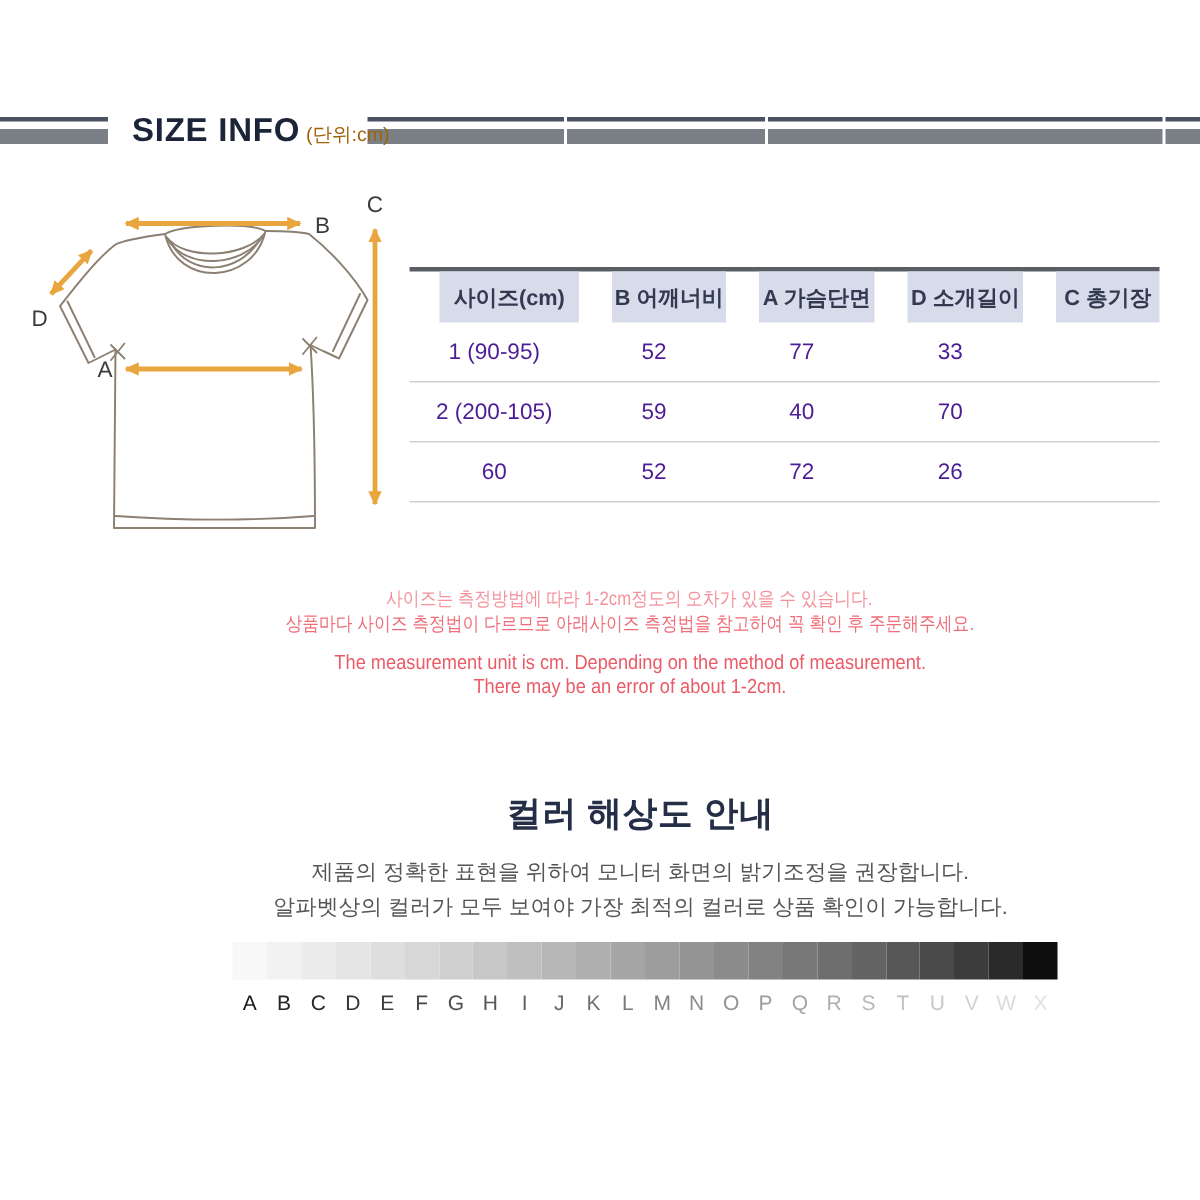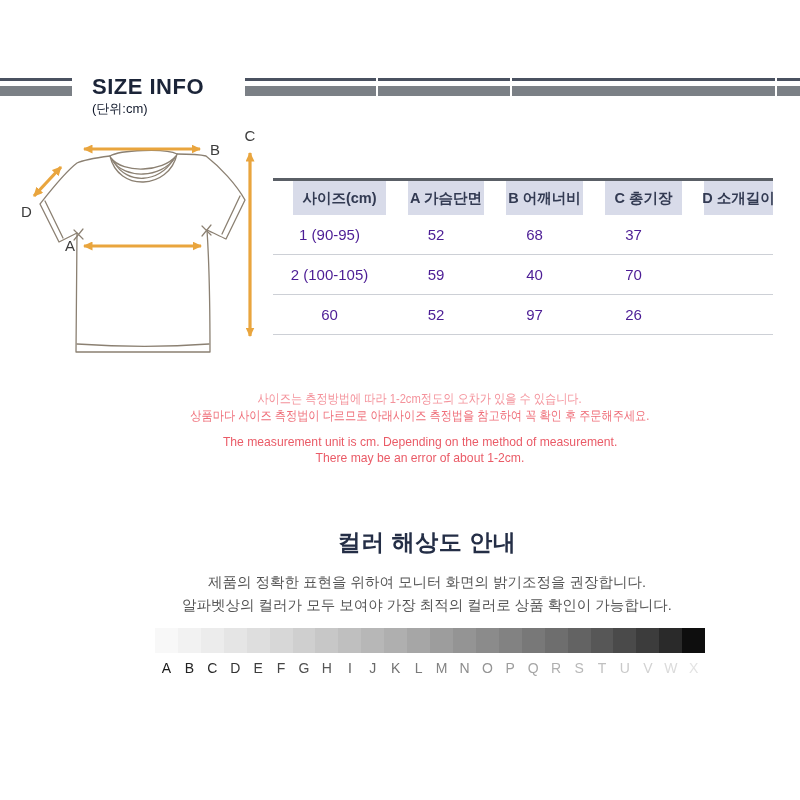--- a/index.html
+++ b/index.html
@@ -9,24 +9,24 @@
     font-family:"Liberation Sans","DejaVu Sans",sans-serif; overflow:hidden;
   }
 
   
   .band-seg { position:absolute; top:78px; height:18px; }
   .band-seg .seg-dark { height:3px; background:#4a5160; }
   .band-seg .seg-gap  { height:5px; background:transparent; }
   .band-seg .seg-gray { height:10px; background:#7b8086; }
   .size-info-title {
     position:absolute; left:88px; top:74px; height:26px;
-    display:flex; align-items:baseline; white-space:nowrap;flex-direction:column;
+    display:flex; align-items:baseline; white-space:nowrap;
   }
   .size-info-title .main { font-size:22px; font-weight:700; color:#1b2438; letter-spacing:0.5px; }
-  .size-info-title .unit { font-size:13px; font-weight:400; color:#0f172a; margin-left:4px; }
+  .size-info-title .unit { font-size:13px; font-weight:400; color:#a16207; margin-left:4px; }
 
   
   .diagram { position:absolute; left:20px; top:110px; width:260px; height:260px; }
 
   
   .size-table { position:absolute; left:273px; top:178px; width:500px; }
   .thead {
     display:grid; grid-template-columns:113px 96px 97px 97px 89px; column-gap:2px;
     border-top:3px solid #5a5f66; background:#fff;
   }
@@ -157,42 +157,42 @@
       <text x="190" y="45" text-anchor="start">B</text>
       <text x="230" y="31" text-anchor="middle">C</text>
       <text x="1" y="107" text-anchor="start">D</text>
       <text x="50" y="141" text-anchor="middle">A</text>
     </g>
   </svg>
 
   <div class="size-table">
     <div class="thead">
       <div class="hcell">사이즈(cm)</div>
+      <div class="hcell">B 어깨너비</div>
       <div class="hcell">A 가슴단면</div>
-      <div class="hcell">B 어깨너비</div>
+      <div class="hcell">D 소개길이</div>
       <div class="hcell">C 총기장</div>
-      <div class="hcell">D 소개길이</div>
     </div>
     <div>
         <div class="trow">
           <div class="tcell">1 (90-95)</div>
           <div class="tcell">52</div>
-          <div class="tcell">68</div>
-          <div class="tcell">37</div>
+          <div class="tcell">77</div>
+          <div class="tcell">33</div>
         </div>
         <div class="trow">
-          <div class="tcell">2 (100-105)</div>
+          <div class="tcell">2 (200-105)</div>
           <div class="tcell">59</div>
           <div class="tcell">40</div>
           <div class="tcell">70</div>
         </div>
         <div class="trow">
           <div class="tcell">60</div>
           <div class="tcell">52</div>
-          <div class="tcell">97</div>
+          <div class="tcell">72</div>
           <div class="tcell">26</div>
         </div>
       </div>
   </div>
 
   <div class="size-notice">
     <div class="ko ko1"><span class="cond">사이즈는 측정방법에 따라 1-2cm정도의 오차가 있을 수 있습니다.</span></div>
     <div class="ko ko2"><span class="cond">상품마다 사이즈 측정법이 다르므로 아래사이즈 측정법을 참고하여 꼭 확인 후 주문해주세요.</span></div>
     <div class="en-block">
       <div class="en"><span class="cond">The measurement unit is cm. Depending on the method of measurement.</span></div>

